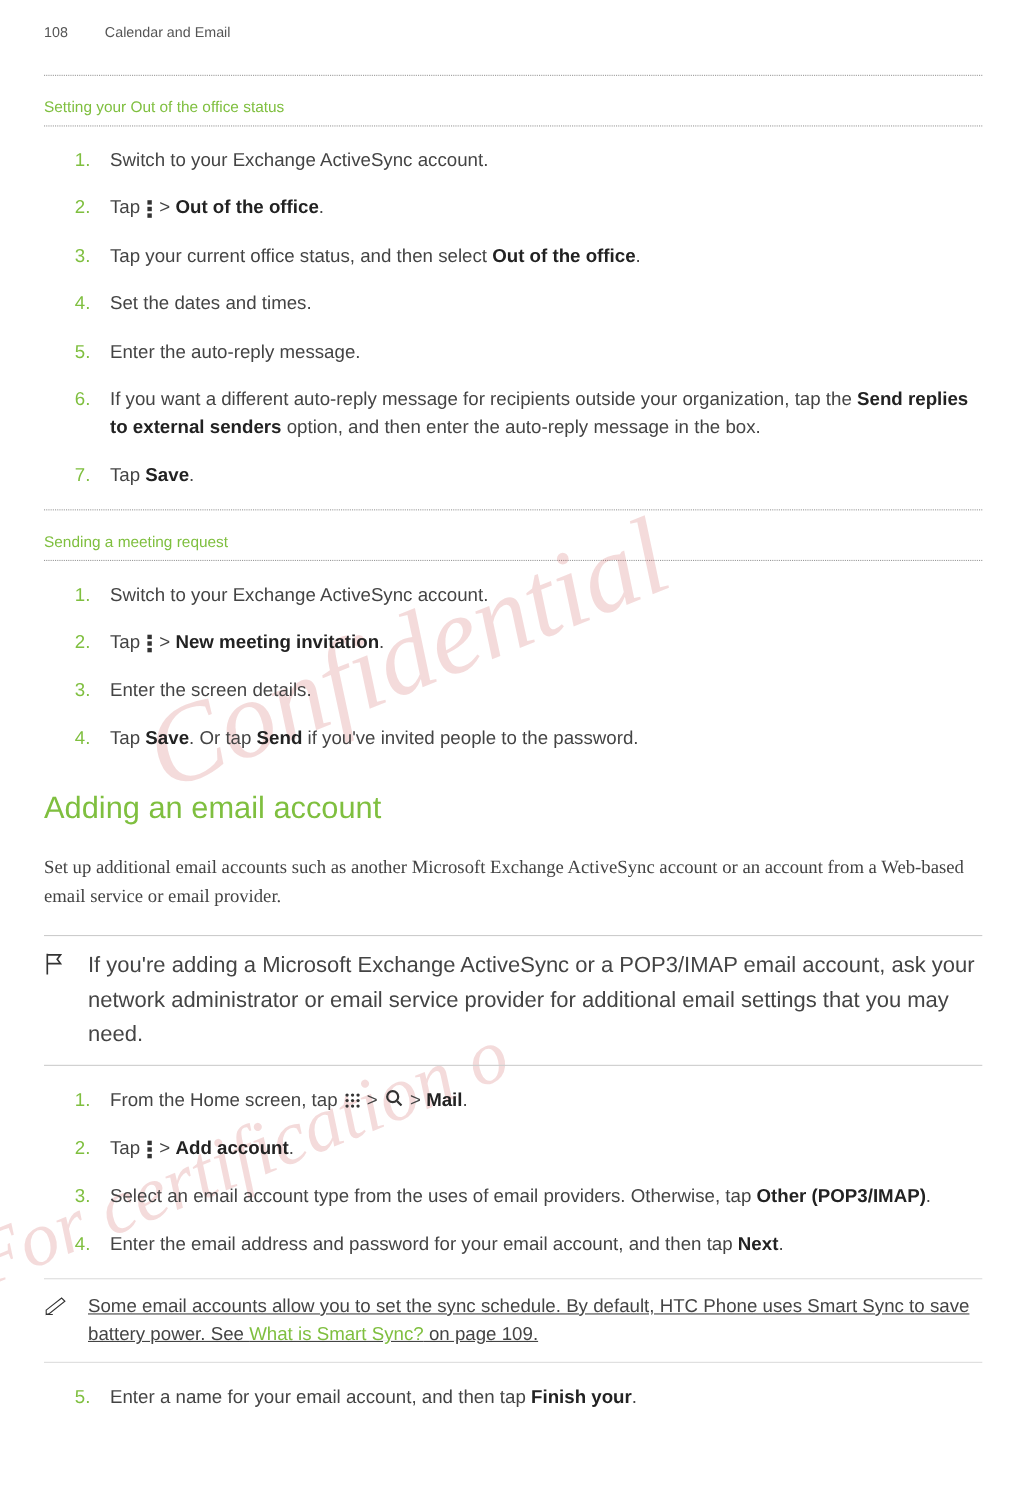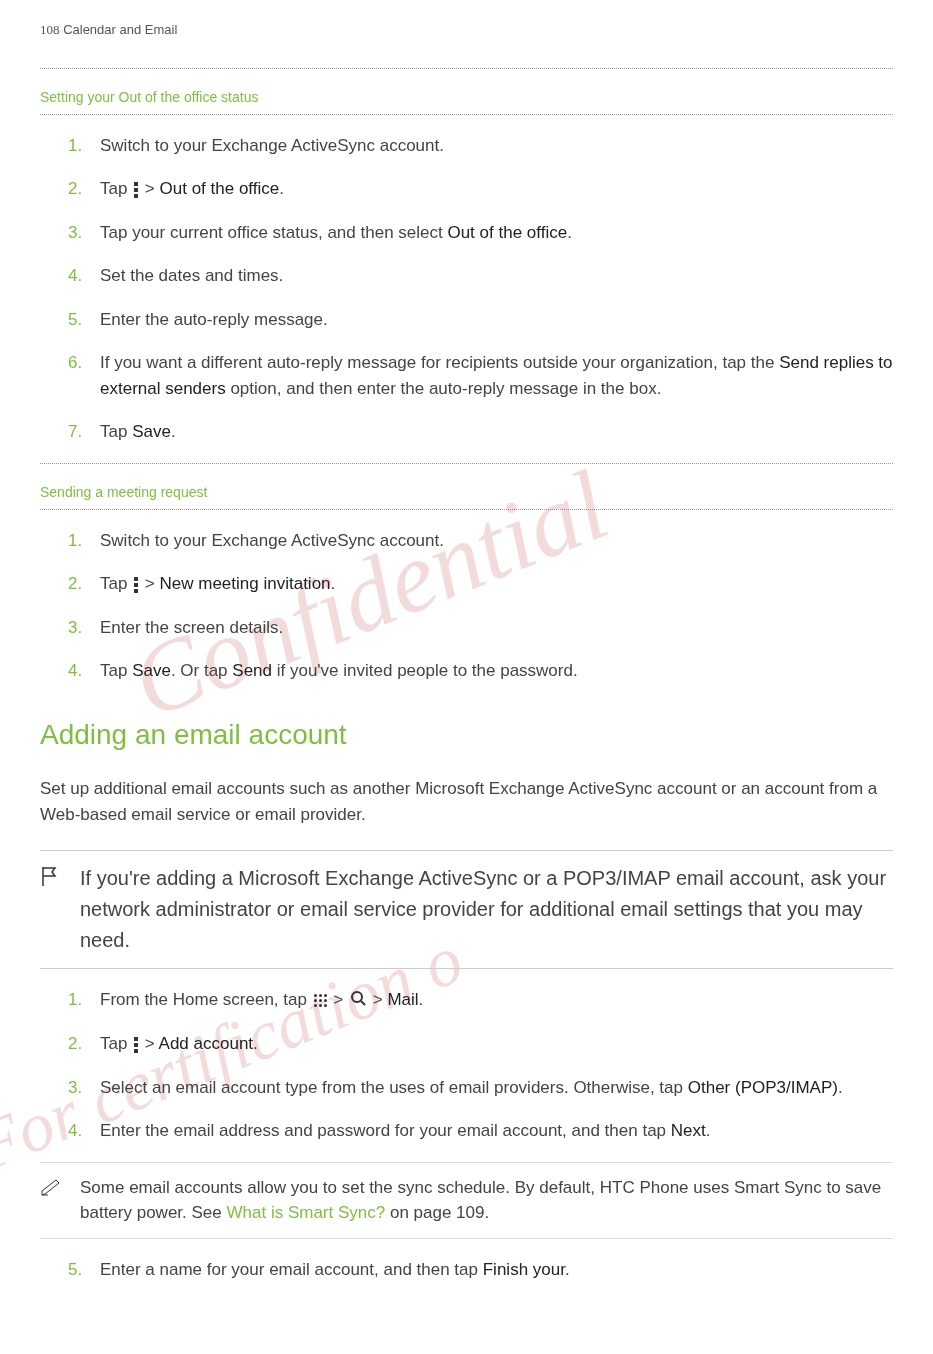--- a/index.html
+++ b/index.html
@@ -15,21 +15,21 @@
       padding: 20px 40px 20px 40px;
       position: relative;
       line-height: 1.5;
     }
     .page-header {
       font-size: 13px;
       color: #555;
       margin-bottom: 28px;
     }
     .page-header .page-num {
-      font-family: Liberation Serif, serif;
+      margin-right: 30px;
     }
     .section-title {
       color: #7FBF3F;
       font-size: 14px;
       font-weight: normal;
       margin-bottom: 6px;
       margin-top: 4px;
     }
     .dotted-line {
       border-top: 1px dotted #999;
@@ -57,30 +57,31 @@
     }
     ol.steps > li::before {
       content: counter(step) ".";
       position: absolute;
       left: -32px;
       color: #7FBF3F;
       font-weight: 500;
     }
     .bold {
       color: #222;
-      font-weight: 400;
+      font-weight: 700;
     }
     .link {
       color: #7FBF3F;
     }
     .intro-text {
       font-size: 17px;
       color: #444;
       margin-bottom: 22px;
       line-height: 1.55;
+      font-family: Liberation Serif, serif;
     }
     .info-box {
       border-top: 1px solid #ccc;
       border-bottom: 1px solid #ccc;
       padding: 12px 0 12px 40px;
       position: relative;
       margin-bottom: 10px;
       font-size: 20px;
       color: #444;
       line-height: 1.55;
@@ -92,20 +93,21 @@
     }
     .tip-box {
       padding: 12px 0 12px 40px;
       position: relative;
       font-size: 17px;
       color: #444;
       line-height: 1.5;
       margin-bottom: 16px;
       border-top: 1px solid #ddd;
       border-bottom: 1px solid #ddd;
+      text-decoration: underline;
     }
     .pen-icon {
       position: absolute;
       left: 0;
       top: 14px;
     }
     .menu-icon {
       display: inline-flex;
       flex-direction: column;
       gap: 2px;

